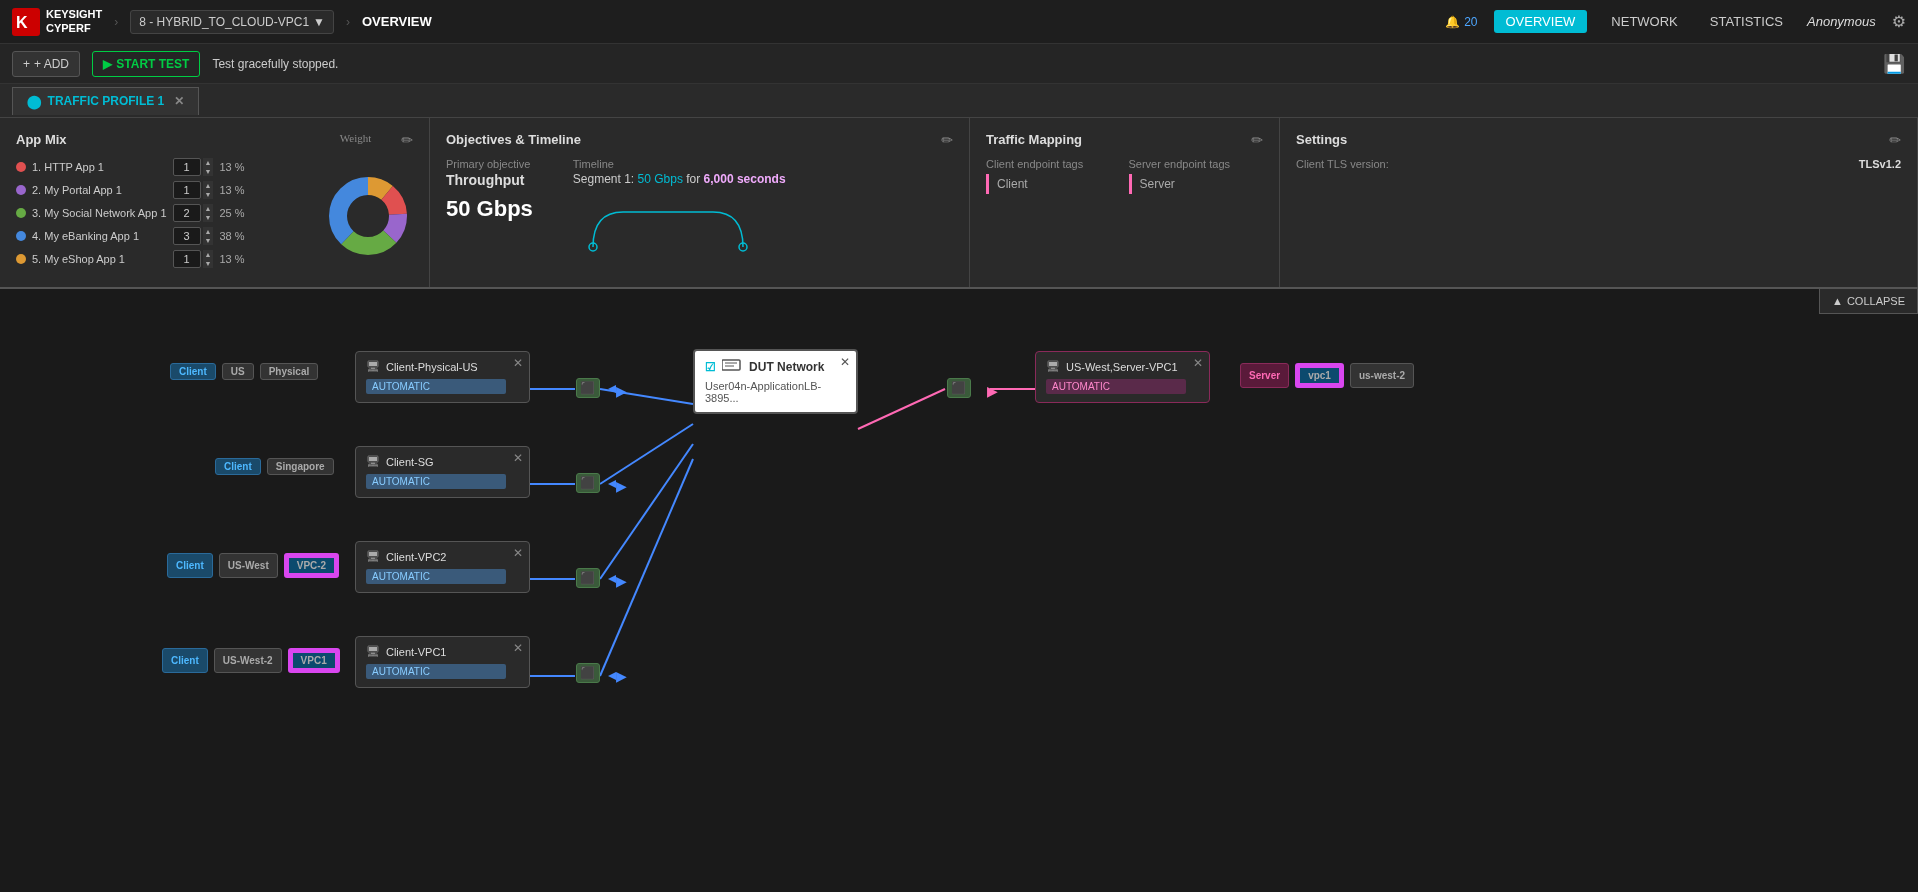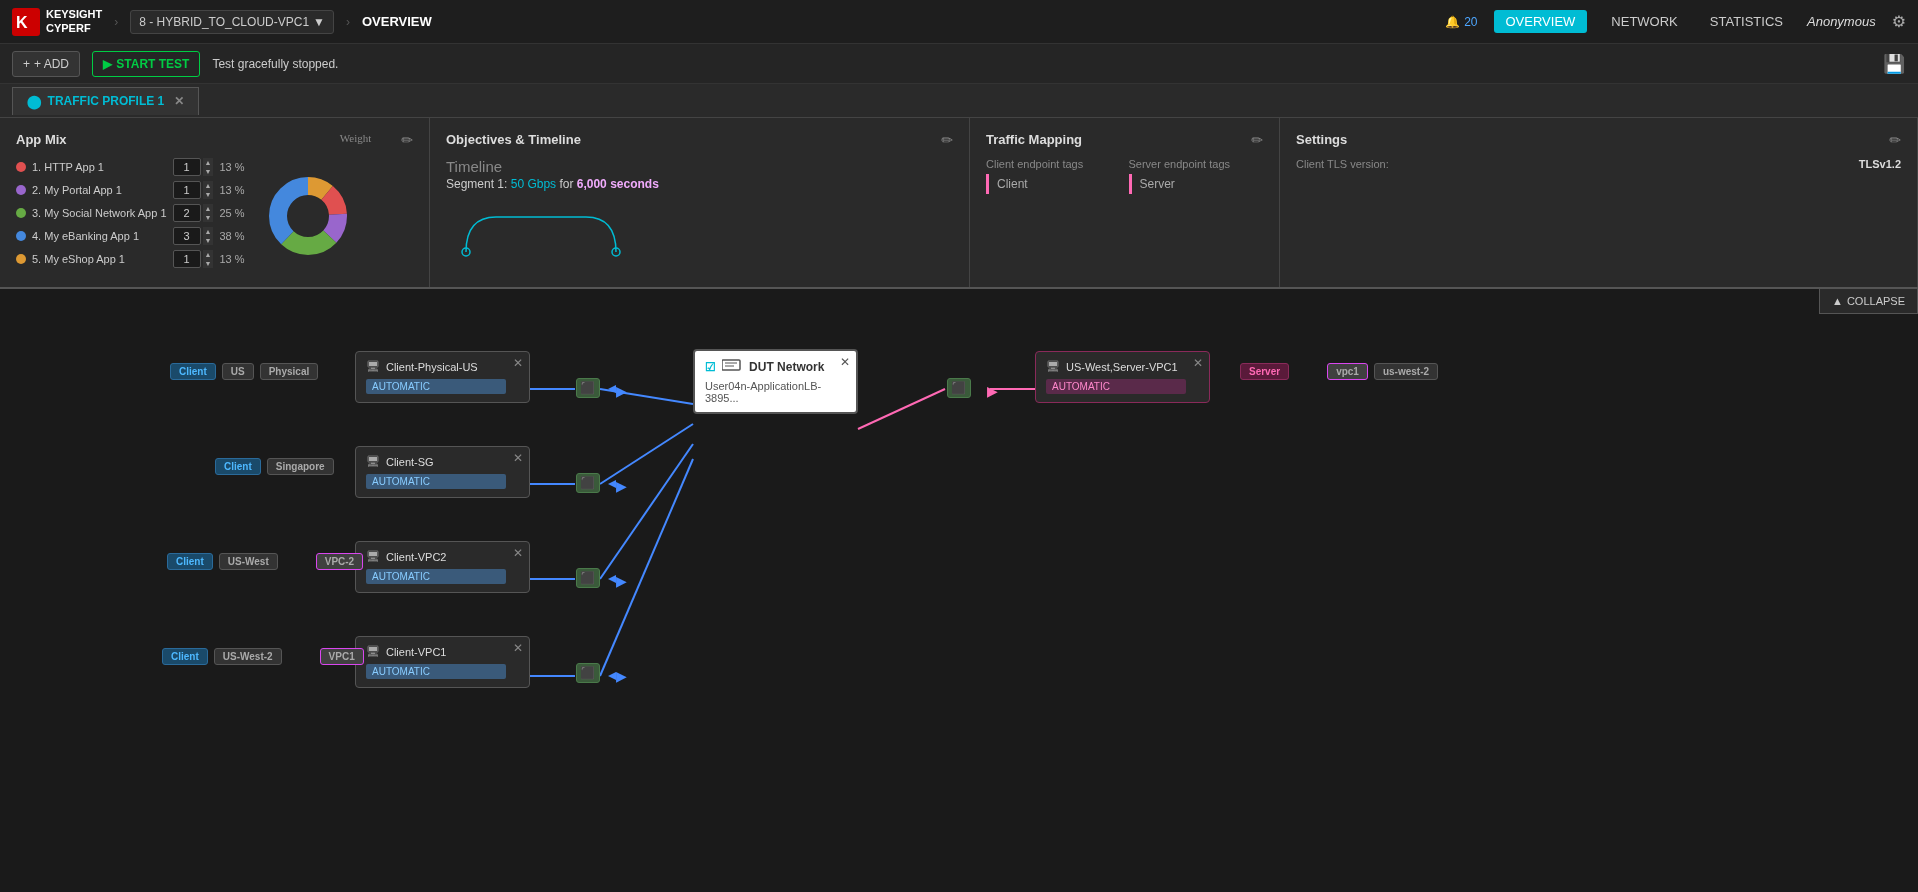--- a/index.html
+++ b/index.html
@@ -80,21 +80,21 @@
     .arrow-btn { font-size: 7px; color: #aaa; cursor: pointer; background: #333; border: none; line-height: 1; padding: 1px 2px; }
     .pct { color: #aaa; font-size: 11px; }
 
     
     .donut-wrapper { display: flex; align-items: center; margin-left: 10px; }
 
     
     .objectives-panel { width: 540px; }
     .primary-obj-label { color: #888; font-size: 11px; margin-bottom: 2px; }
     .primary-obj-value { font-size: 14px; font-weight: bold; color: #ddd; }
-    .timeline-label { color: #888; font-size: 15px; }
+    .timeline-label { color: #888; font-size: 11px; }
     .timeline-text { color: #ccc; font-size: 12px; margin-top: 2px; }
     .timeline-text .val1 { color: #00bcd4; }
     .timeline-text .val2 { color: #f0abfc; font-weight: bold; }
 
     
     .traffic-panel { width: 310px; }
     .endpoint-tags { display: flex; gap: 8px; }
     .tag-col { flex: 1; }
     .tag-header { color: #888; font-size: 11px; margin-bottom: 4px; }
     .tag-val-client { color: #aaa; font-size: 12px; padding: 3px 8px; border-left: 3px solid #ff69b4; }
@@ -142,21 +142,21 @@
     }
     .dut-title { color: #333; font-size: 12px; font-weight: bold; display: flex; align-items: center; gap: 6px; margin-bottom: 6px; }
     .dut-lb { color: #555; font-size: 11px; }
 
     
     .tag { display: inline-flex; align-items: center; padding: 2px 8px; border-radius: 3px; font-size: 10px; font-weight: bold; margin-right: 3px; }
     .tag-client { background: #1a4a6a; color: #4db8ff; border: 1px solid #2a6a9a; }
     .tag-server { background: #5a1a3a; color: #ff69b4; border: 1px solid #8a2a5a; }
     .tag-loc { background: #333; color: #aaa; border: 1px solid #555; }
     .tag-phys { background: #333; color: #aaa; border: 1px solid #555; }
-    .tag-vpc { background: #404040; color: #aaa; border: 1px solid #d946ef; margin-left: 32px; }
+    .tag-vpc { background: #0c4a6e; color: #aaa; border: 5px solid #d946ef; }
   </style>
 </head>
 <body>
 
 <div class="top-nav">
   <div class="logo">
 
     <svg width="28" height="28" viewBox="0 0 28 28">
       <rect width="28" height="28" fill="#cc0000" rx="3"></rect>
       <text x="4" y="20" font-size="16" fill="white" font-weight="bold">K</text>
@@ -213,21 +213,21 @@
 <div class="main-content">
 
   <div class="top-panels">
 
     <div class="panel app-mix-panel">
       <div class="panel-header">
         <span class="panel-title">App Mix</span>
         <span style="flex:1; text-align:right; color:#888; font-size:11px; margin-right:30px;font-family:Liberation Serif, serif;">Weight</span>
         <span class="edit-icon">✏</span>
       </div>
-      <div style="display:flex; gap:8px;">
+      <div style="display:flex; gap:8px;justify-content:space-between;">
         <div>
 
           <div class="app-mix-row">
             <div class="color-dot" style="background:#e05050;"></div>
             <span class="app-name">1. <span>HTTP App 1</span></span>
             <div class="weight-ctrl">
               <input class="weight-val" type="text" value="1" style="">
               <div class="weight-arrows">
                 <button class="arrow-btn">▲</button>
                 <button class="arrow-btn">▼</button>
@@ -309,20 +309,25 @@
       </div>
     </div>
 
     <div class="panel objectives-panel">
       <div class="panel-header">
         <span class="panel-title">Objectives &amp; Timeline</span>
         <span class="edit-icon">✏</span>
       </div>
       <div style="display:flex; gap:40px;">
         <div>
+          <div class="primary-obj-label">Primary objective</div>
+          <div class="primary-obj-value">Throughput</div>
+          <div style="font-size:22px; font-weight:bold; color:#fff; margin-top:8px;">50 Gbps</div>
+        </div>
+        <div>
           <div class="timeline-label">Timeline</div>
           <div class="timeline-text">
             <span>Segment 1: </span><span class="val1">50 Gbps</span><span> for </span><span class="val2">6,000 seconds</span>
           </div>
           
           <svg width="200" height="70" style="margin-top:6px;">
             <path d="M 20 55 Q 20 20 50 20 L 140 20 Q 170 20 170 55" fill="none" stroke="#00bcd4" stroke-width="1.5"></path>
             <circle cx="20" cy="55" r="4" fill="none" stroke="#00bcd4" stroke-width="1.5"></circle>
             <circle cx="170" cy="55" r="4" fill="none" stroke="#00bcd4" stroke-width="1.5"></circle>
           </svg>

